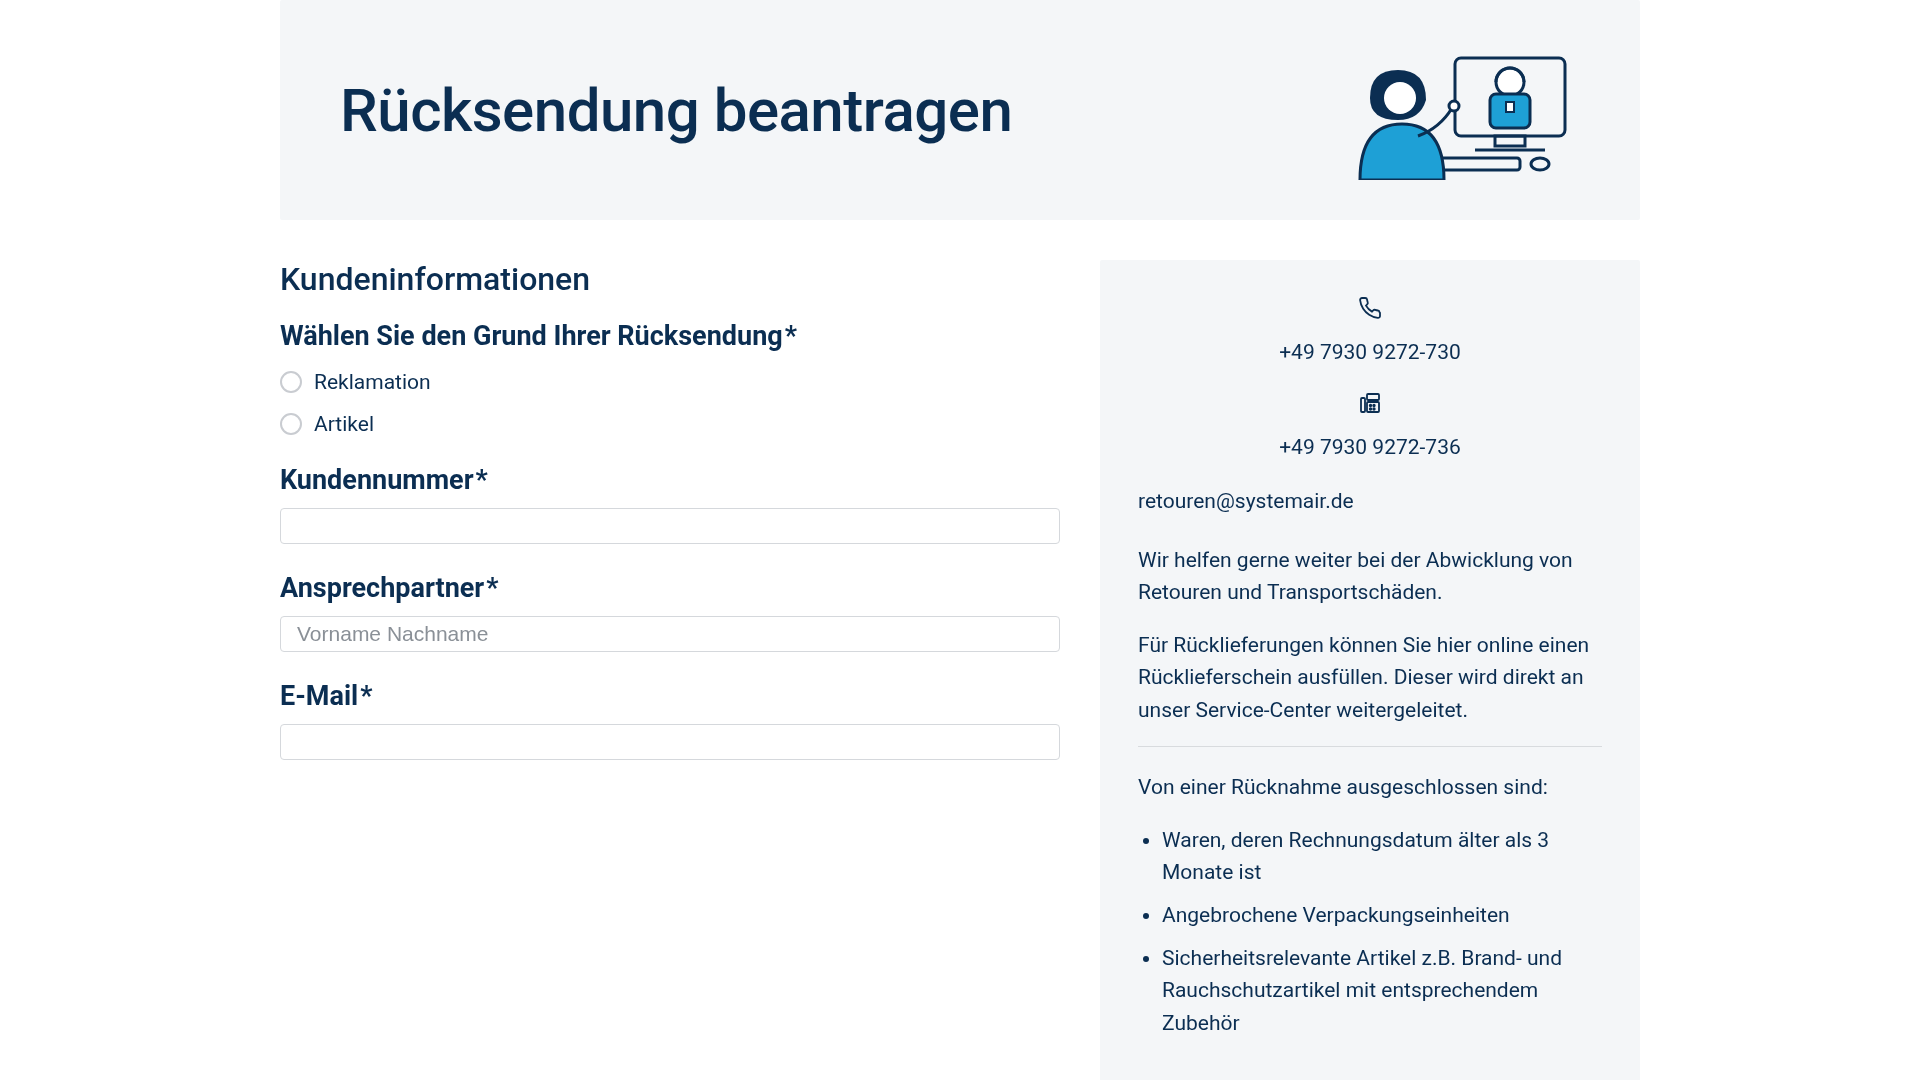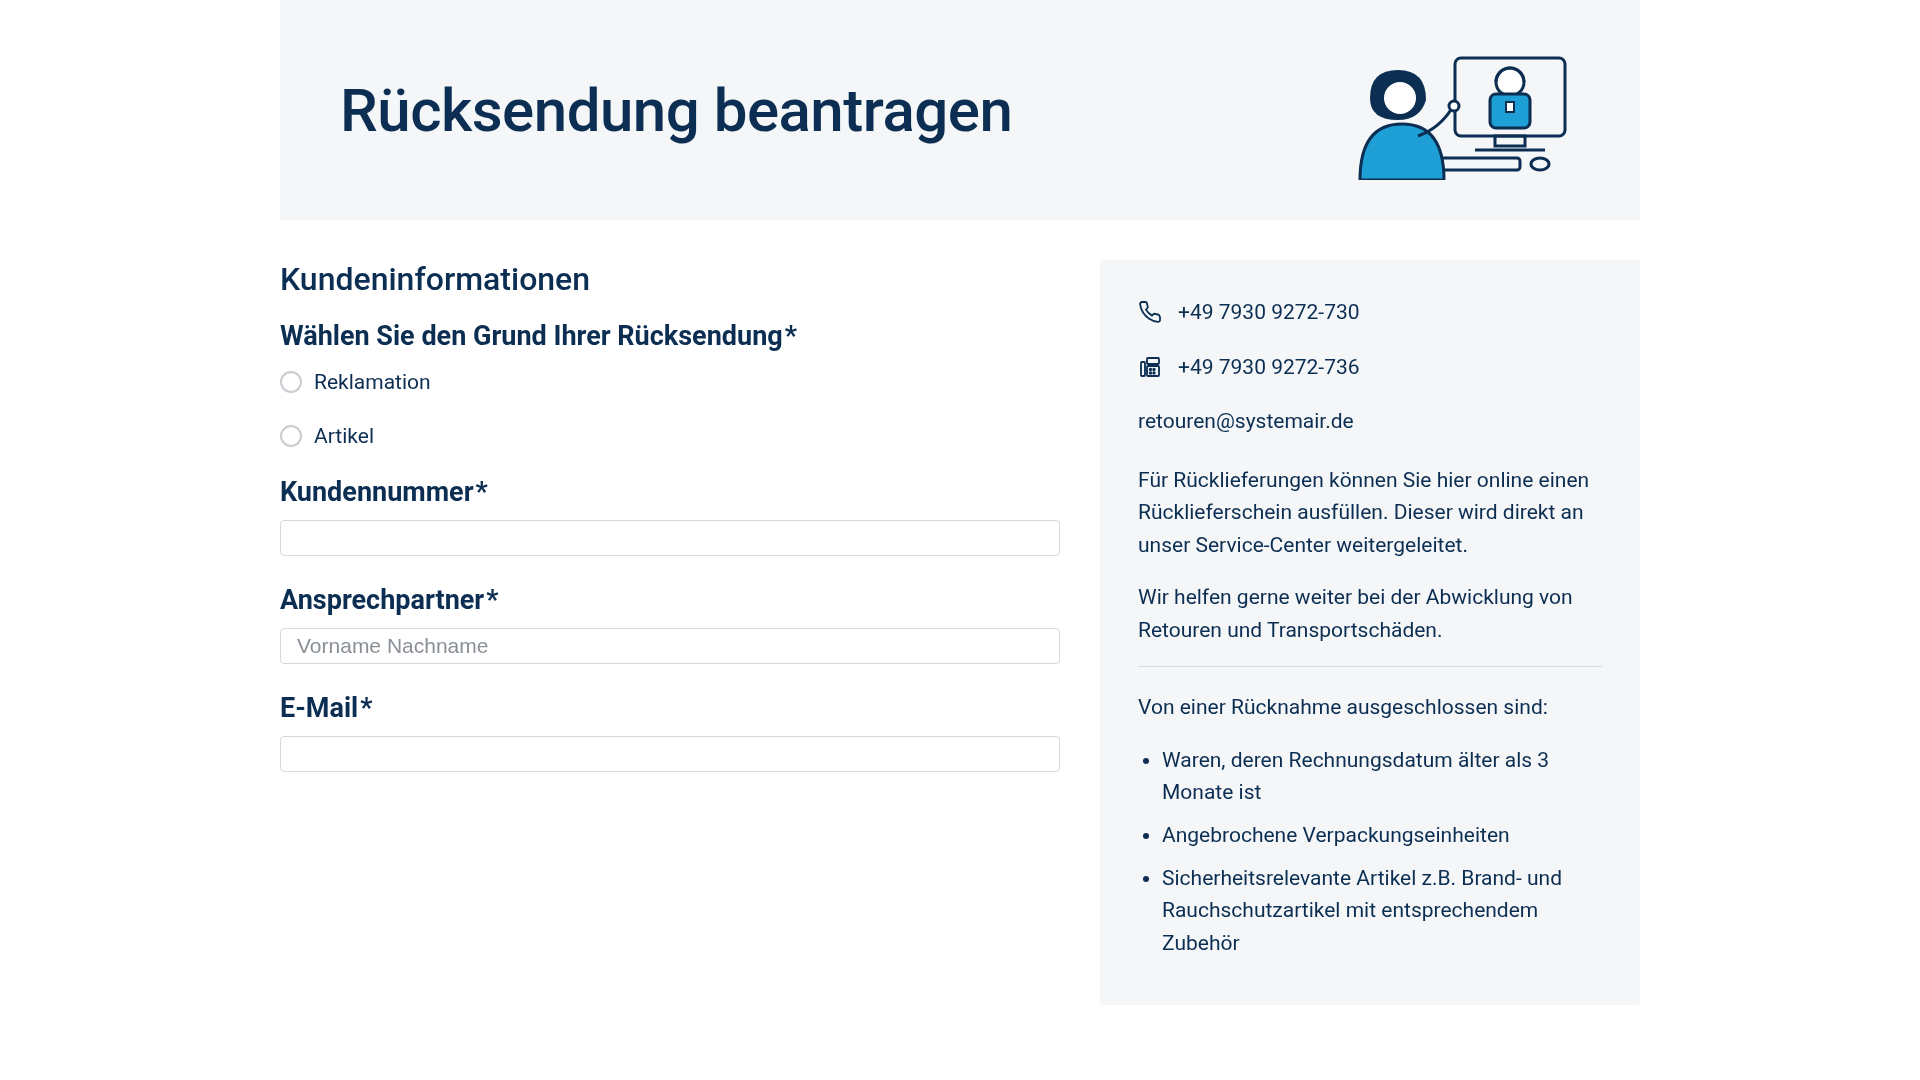--- a/index.html
+++ b/index.html
@@ -51,21 +51,21 @@
   .field-group { margin-bottom: 28px; }
   .label {
     font-size: 27px;
     font-weight: 700;
     color: #0b2e52;
     display: block;
     margin-bottom: 12px;
   }
   .label.nonbold { font-weight: 400; }
   .req { margin-left: 2px; }
-  .radio-list { display: flex; flex-direction: column; gap: 30px; margin-top: 18px; }
+  .radio-list { display: flex; flex-direction: column; gap: 18px; margin-top: 18px; }
   .radio-item { display: flex; align-items: center; gap: 12px; cursor: pointer; }
   .radio-circle {
     width: 22px; height: 22px;
     border: 2px solid #c9ccd1;
     border-radius: 50%;
     background: #fff;
   }
   .radio-text { font-size: 21px; color: #0b2e52; font-weight: 400; }
   .text-input {
     width: 100%;
@@ -87,20 +87,21 @@
     border-radius: 2px;
     font-size: 21px;
     color: #0b2e52;
     line-height: 1.55;
   }
   .contact-line {
     display: flex;
     align-items: center;
     gap: 16px;
     margin-bottom: 22px;
+    flex-direction: column;
   }
   .contact-line .ico {
     width: 24px; height: 24px;
     color: #0b2e52;
     flex-shrink: 0;
   }
   .email-link { color: #0b2e52; text-decoration: none; display: inline-block; margin-bottom: 26px; }
   .sidebar p { margin-bottom: 20px; }
   .divider { border: none; border-top: 1px solid #d8dbde; margin: 10px 0 24px 0; }
   .excl-heading { font-weight: 400; margin-bottom: 16px; }
@@ -194,22 +195,22 @@
           <rect x="9" y="3" width="12" height="6" rx="1"></rect>
           <rect x="9" y="11" width="12" height="10" rx="1"></rect>
           <circle cx="12.5" cy="14.5" r="0.8" fill="currentColor"></circle>
           <circle cx="16" cy="14.5" r="0.8" fill="currentColor"></circle>
           <circle cx="12.5" cy="18" r="0.8" fill="currentColor"></circle>
           <circle cx="16" cy="18" r="0.8" fill="currentColor"></circle>
         </svg>
         <span>+49 7930 9272-736</span>
       </div>
       <a href="#" class="email-link">retouren@systemair.de</a>
+      <p>Wir helfen gerne weiter bei der Abwicklung von Retouren und Transportschäden.</p>
       <p>Für Rücklieferungen können Sie hier online einen Rücklieferschein ausfüllen. Dieser wird direkt an unser Service-Center weitergeleitet.</p>
-      <p>Wir helfen gerne weiter bei der Abwicklung von Retouren und Transportschäden.</p>
       <hr class="divider">
       <p class="excl-heading">Von einer Rücknahme ausgeschlossen sind:</p>
       <ul class="excl-list">
         <li>Waren, deren Rechnungsdatum älter als 3 Monate ist</li>
         <li>Angebrochene Verpackungseinheiten</li>
         <li>Sicherheitsrelevante Artikel z.B. Brand- und Rauchschutzartikel mit entsprechendem Zubehör</li>
       </ul>
     </aside>
   </div>
 

